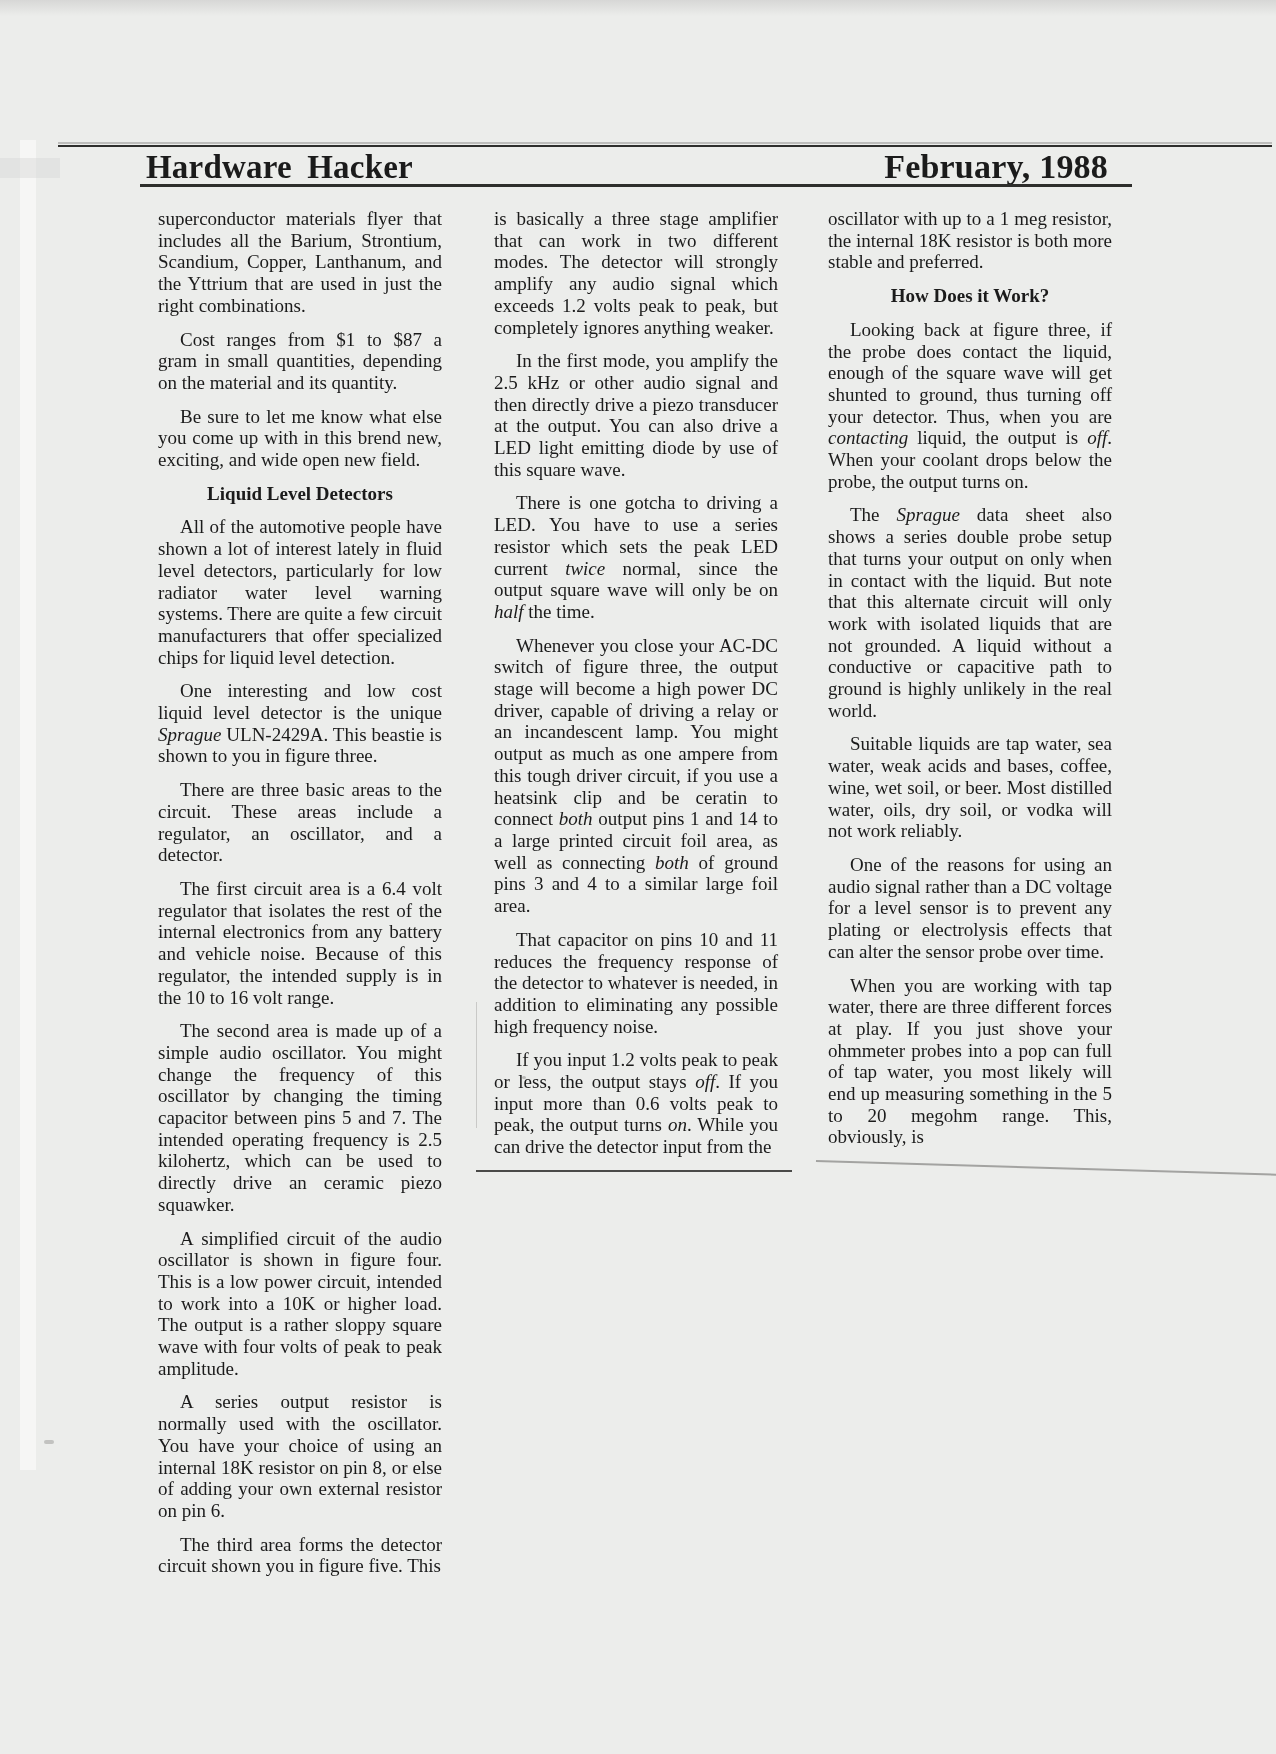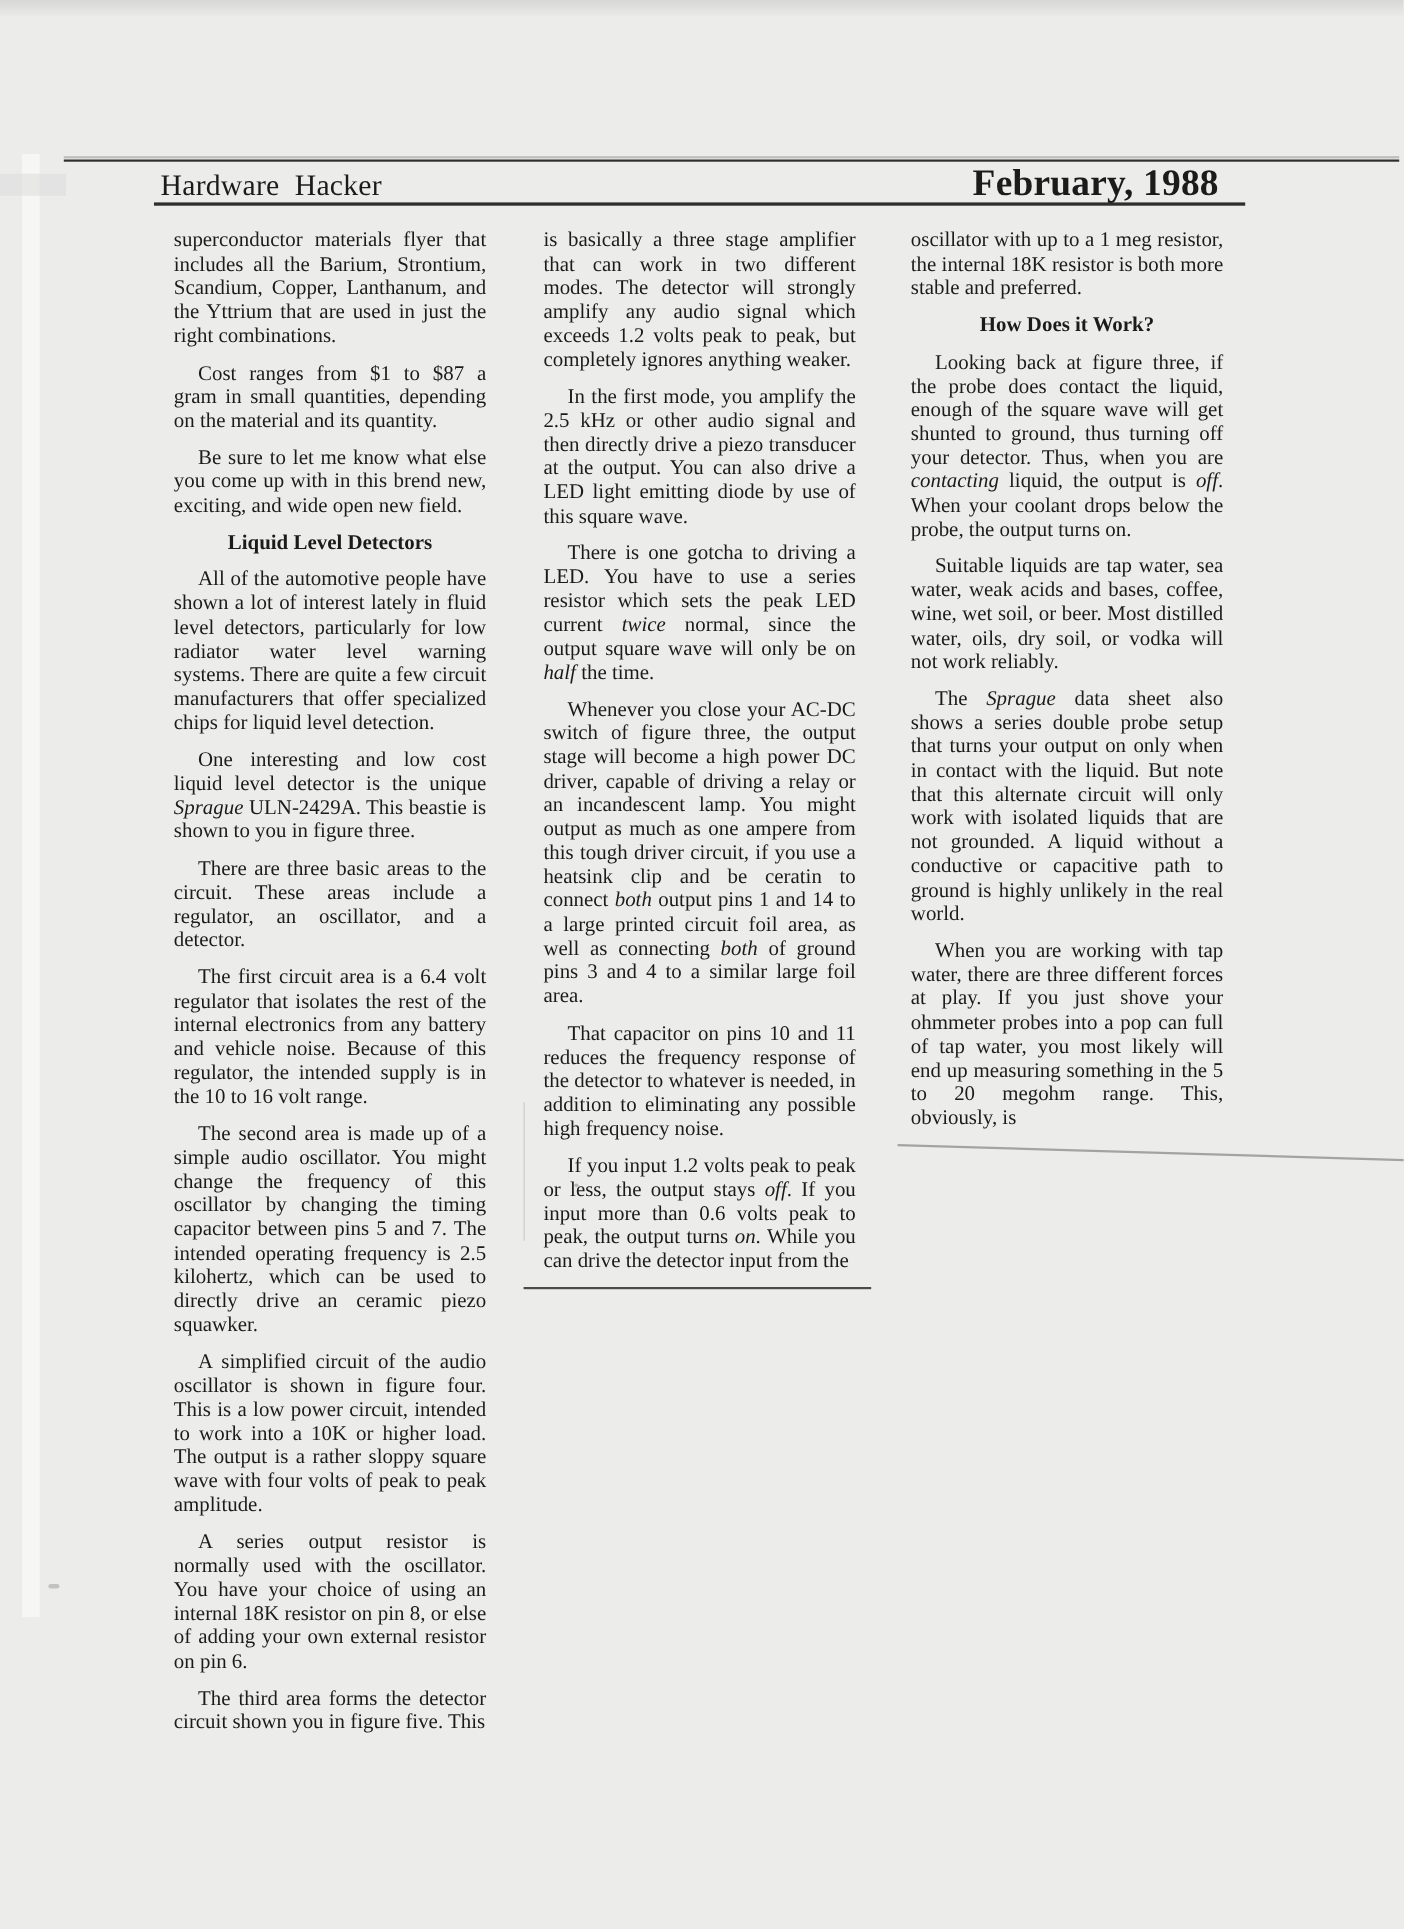--- a/index.html
+++ b/index.html
@@ -28,21 +28,21 @@
     background: #c9c9c7; }
 
   
   .rule-top { position: absolute; left: 58px; top: 145px; width: 1214px; height: 2px;
     background: #2e2e2c; box-shadow: 0 -3px 0 rgba(46,46,44,.25); }
   .rule-bottom { position: absolute; left: 140px; top: 184px; width: 992px; height: 3px;
     background: #2e2e2c; }
   .masthead { position: absolute; left: 146px; top: 148px; width: 962px;
     display: flex; justify-content: space-between; align-items: baseline; }
   .masthead .left-title {
-    font-size: 27px; font-weight: normal; word-spacing: 7px; letter-spacing: .2px; }
+    font-size: 33px; font-weight: bold; word-spacing: 7px; letter-spacing: .2px; }
   .masthead .right-title {
     font-size: 34px; font-weight: bold; letter-spacing: .2px; }
 
   
   .col { position: absolute; top: 196px; width: 308px;
     font-size: 19px; line-height: 21.7px; text-align: justify; }
   .col-1 { left: 146px; }
   .col-2 { left: 482px; }
   .col-3 { left: 816px; }
   .para { margin: 12px; text-indent: 22px; }
@@ -95,19 +95,20 @@
       <p class="para"><span>There is one gotcha to driving a LED. You have to use a series resistor which sets the peak LED current </span><em>twice</em><span> normal, since the output square wave will only be on </span><em>half</em><span> the time.</span></p>
       <p class="para"><span>Whenever you close your AC-DC switch of figure three, the output stage will become a high power DC driver, capable of driving a relay or an incandescent lamp. You might output as much as one ampere from this tough driver circuit, if you use a heatsink clip and be ceratin to connect </span><em>both</em><span> output pins 1 and 14 to a large printed circuit foil area, as well as connecting </span><em>both</em><span> of ground pins 3 and 4 to a similar large foil area.</span></p>
       <p class="para"><span>That capacitor on pins 10 and 11 reduces the frequency response of the detector to whatever is needed, in addition to eliminating any possible high frequency noise.</span></p>
       <p class="para"><span>If you input 1.2 volts peak to peak or less, the output stays </span><em>off</em><span>. If you input more than 0.6 volts peak to peak, the output turns </span><em>on</em><span>. While you can drive the detector input from the</span></p>
       <div class="col2-end-rule"></div>
     </div>
   <div class="col col-3">
       <p class="para noindent"><span>oscillator with up to a 1 meg resistor, the internal 18K resistor is both more stable and preferred.</span></p>
       <div class="col-heading">How Does it Work?</div>
       <p class="para"><span>Looking back at figure three, if the probe does contact the liquid, enough of the square wave will get shunted to ground, thus turning off your detector. Thus, when you are </span><em>contacting</em><span> liquid, the output is </span><em>off</em><span>. When your coolant drops below the probe, the output turns on.</span></p>
+      <p class="para"><span>The </span><em>Sprague</em><span> data sheet also shows a series double probe setup that turns your output on only when in contact with the liquid. But note that this alternate circuit will only work with isolated liquids that are not grounded. A liquid without a conductive or capacitive path to ground is highly unlikely in the real world.</span></p>
       <p class="para"><span>Suitable liquids are tap water, sea water, weak acids and bases, coffee, wine, wet soil, or beer. Most distilled water, oils, dry soil, or vodka will not work reliably.</span></p>
-      <p class="para"><span>The </span><em>Sprague</em><span> data sheet also shows a series double probe setup that turns your output on only when in contact with the liquid. But note that this alternate circuit will only work with isolated liquids that are not grounded. A liquid without a conductive or capacitive path to ground is highly unlikely in the real world.</span></p>
+      <p class="para"><span>One of the reasons for using an audio signal rather than a DC voltage for a level sensor is to prevent any plating or electrolysis effects that can alter the sensor probe over time.</span></p>
       <p class="para"><span>When you are working with tap water, there are three different forces at play. If you just shove your ohmmeter probes into a pop can full of tap water, you most likely will end up measuring something in the 5 to 20 megohm range. This, obviously, is</span></p>
       <div class="col3-end-rule"></div>
     </div>
 
 </div>
 
 </body></html>

